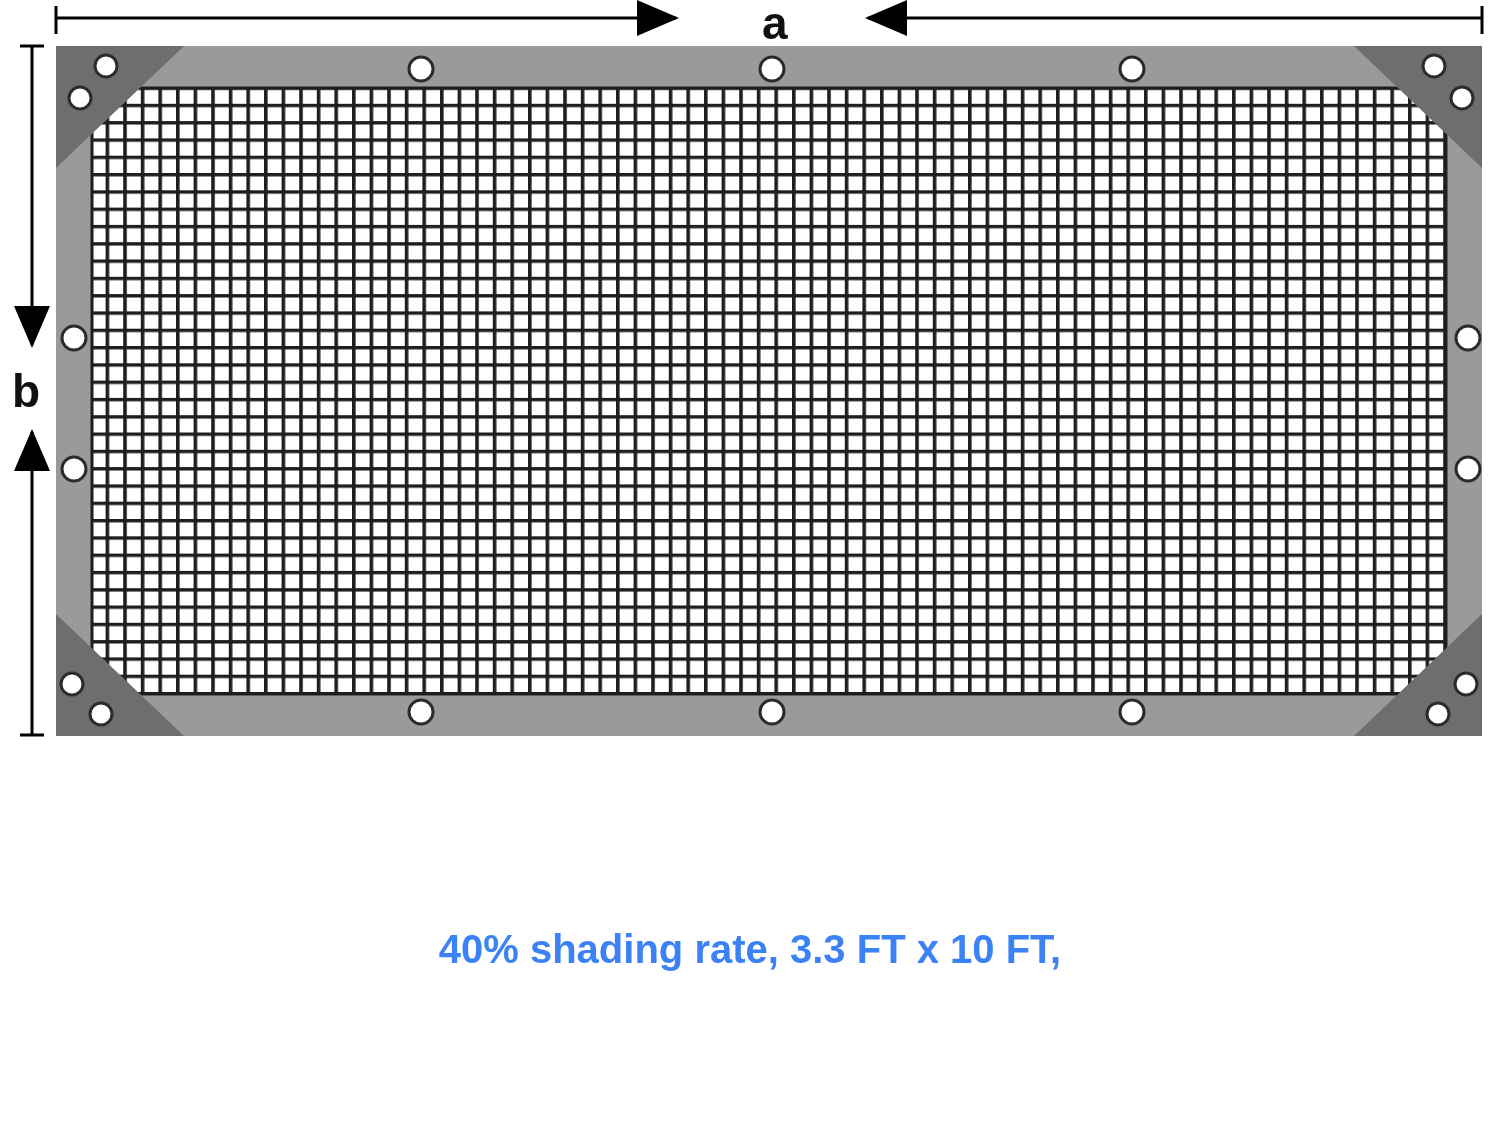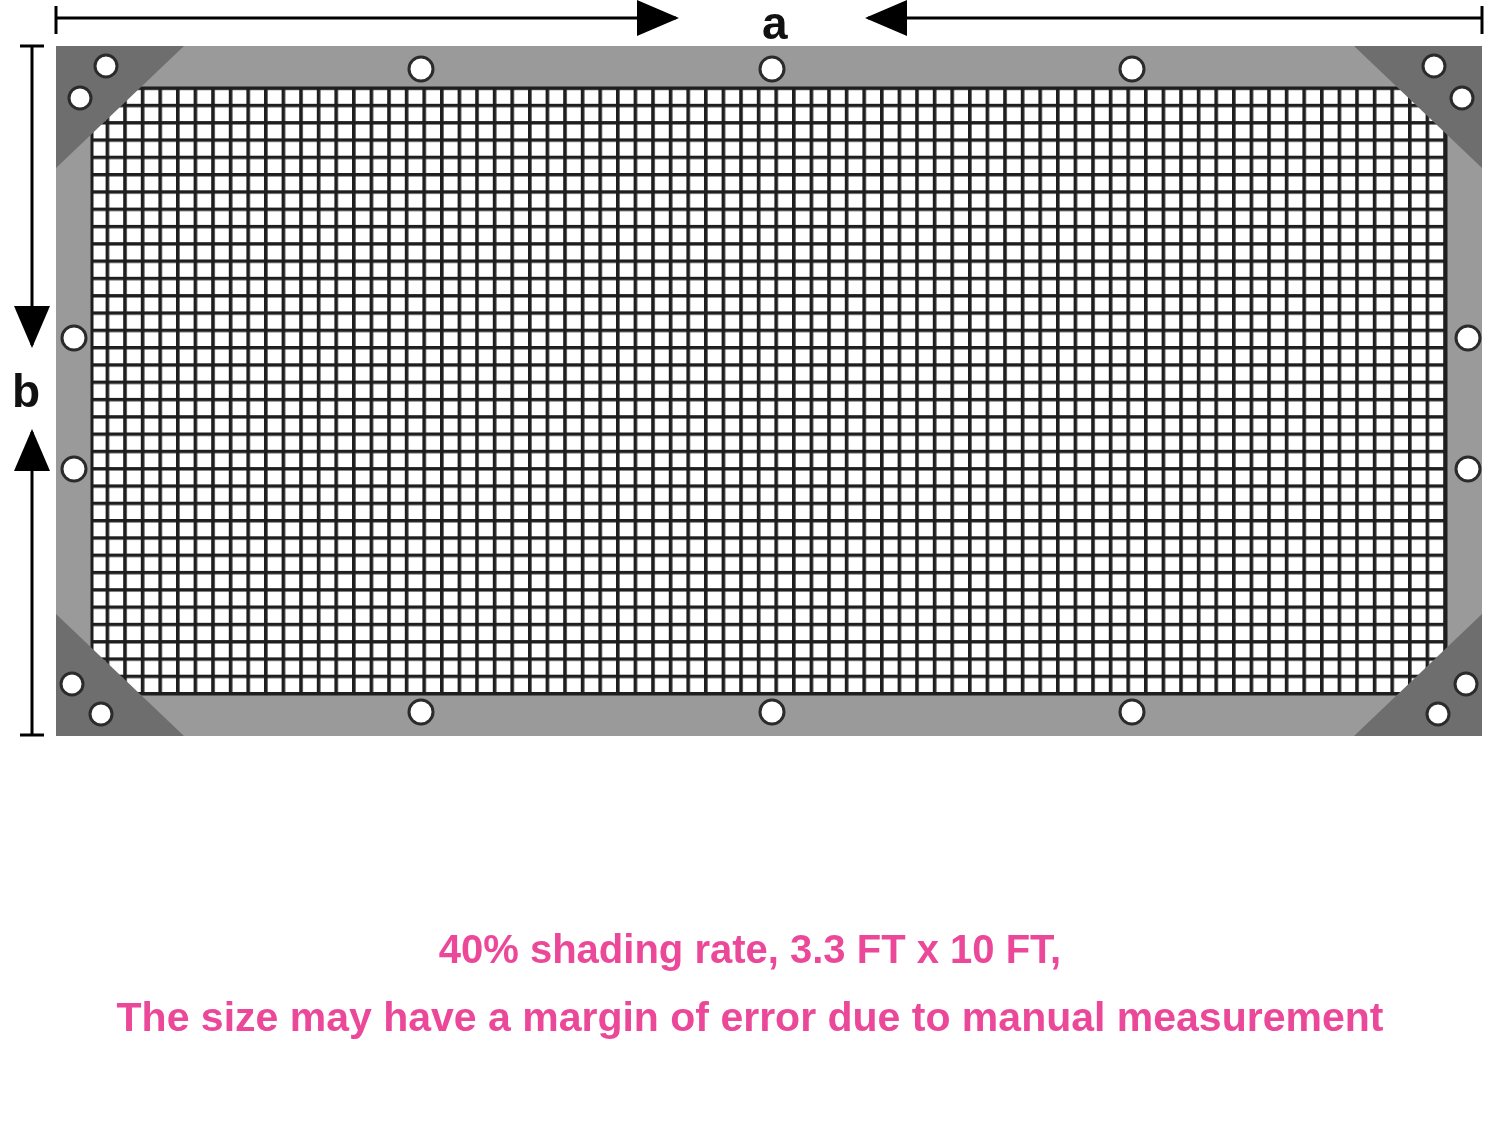--- a/index.html
+++ b/index.html
@@ -46,21 +46,21 @@
   #caption-block {
     position: absolute;
     left: 0;
     top: 915px;
     width: 1500px;
     text-align: center;
   }
   .caption-line {
     font-family: "Liberation Sans", sans-serif;
     font-weight: 700;
-    color: #ec4899;
+    color: #3b82f6;
     white-space: nowrap;
   }
   #caption-line-1 {
     font-size: 40px;
     line-height: 68px;
   }
   #caption-line-2 {
     font-size: 40px;
     line-height: 68px;
   }
@@ -151,14 +151,13 @@
     <circle cx="1468" cy="469" r="12"></circle>
   </g>
 </svg>
 
 <span class="dim-label" id="label-a">a</span>
 
 <span class="dim-label" id="label-b">b</span>
 
 <div id="caption-block">
   <div class="caption-line" id="caption-line-1">40% shading  rate, 3.3 FT x 10 FT,</div>
-  <div class="caption-line" id="caption-line-3">The size  may  have a margin of error due to manual measurement</div>
 </div>
 
 </body></html>

